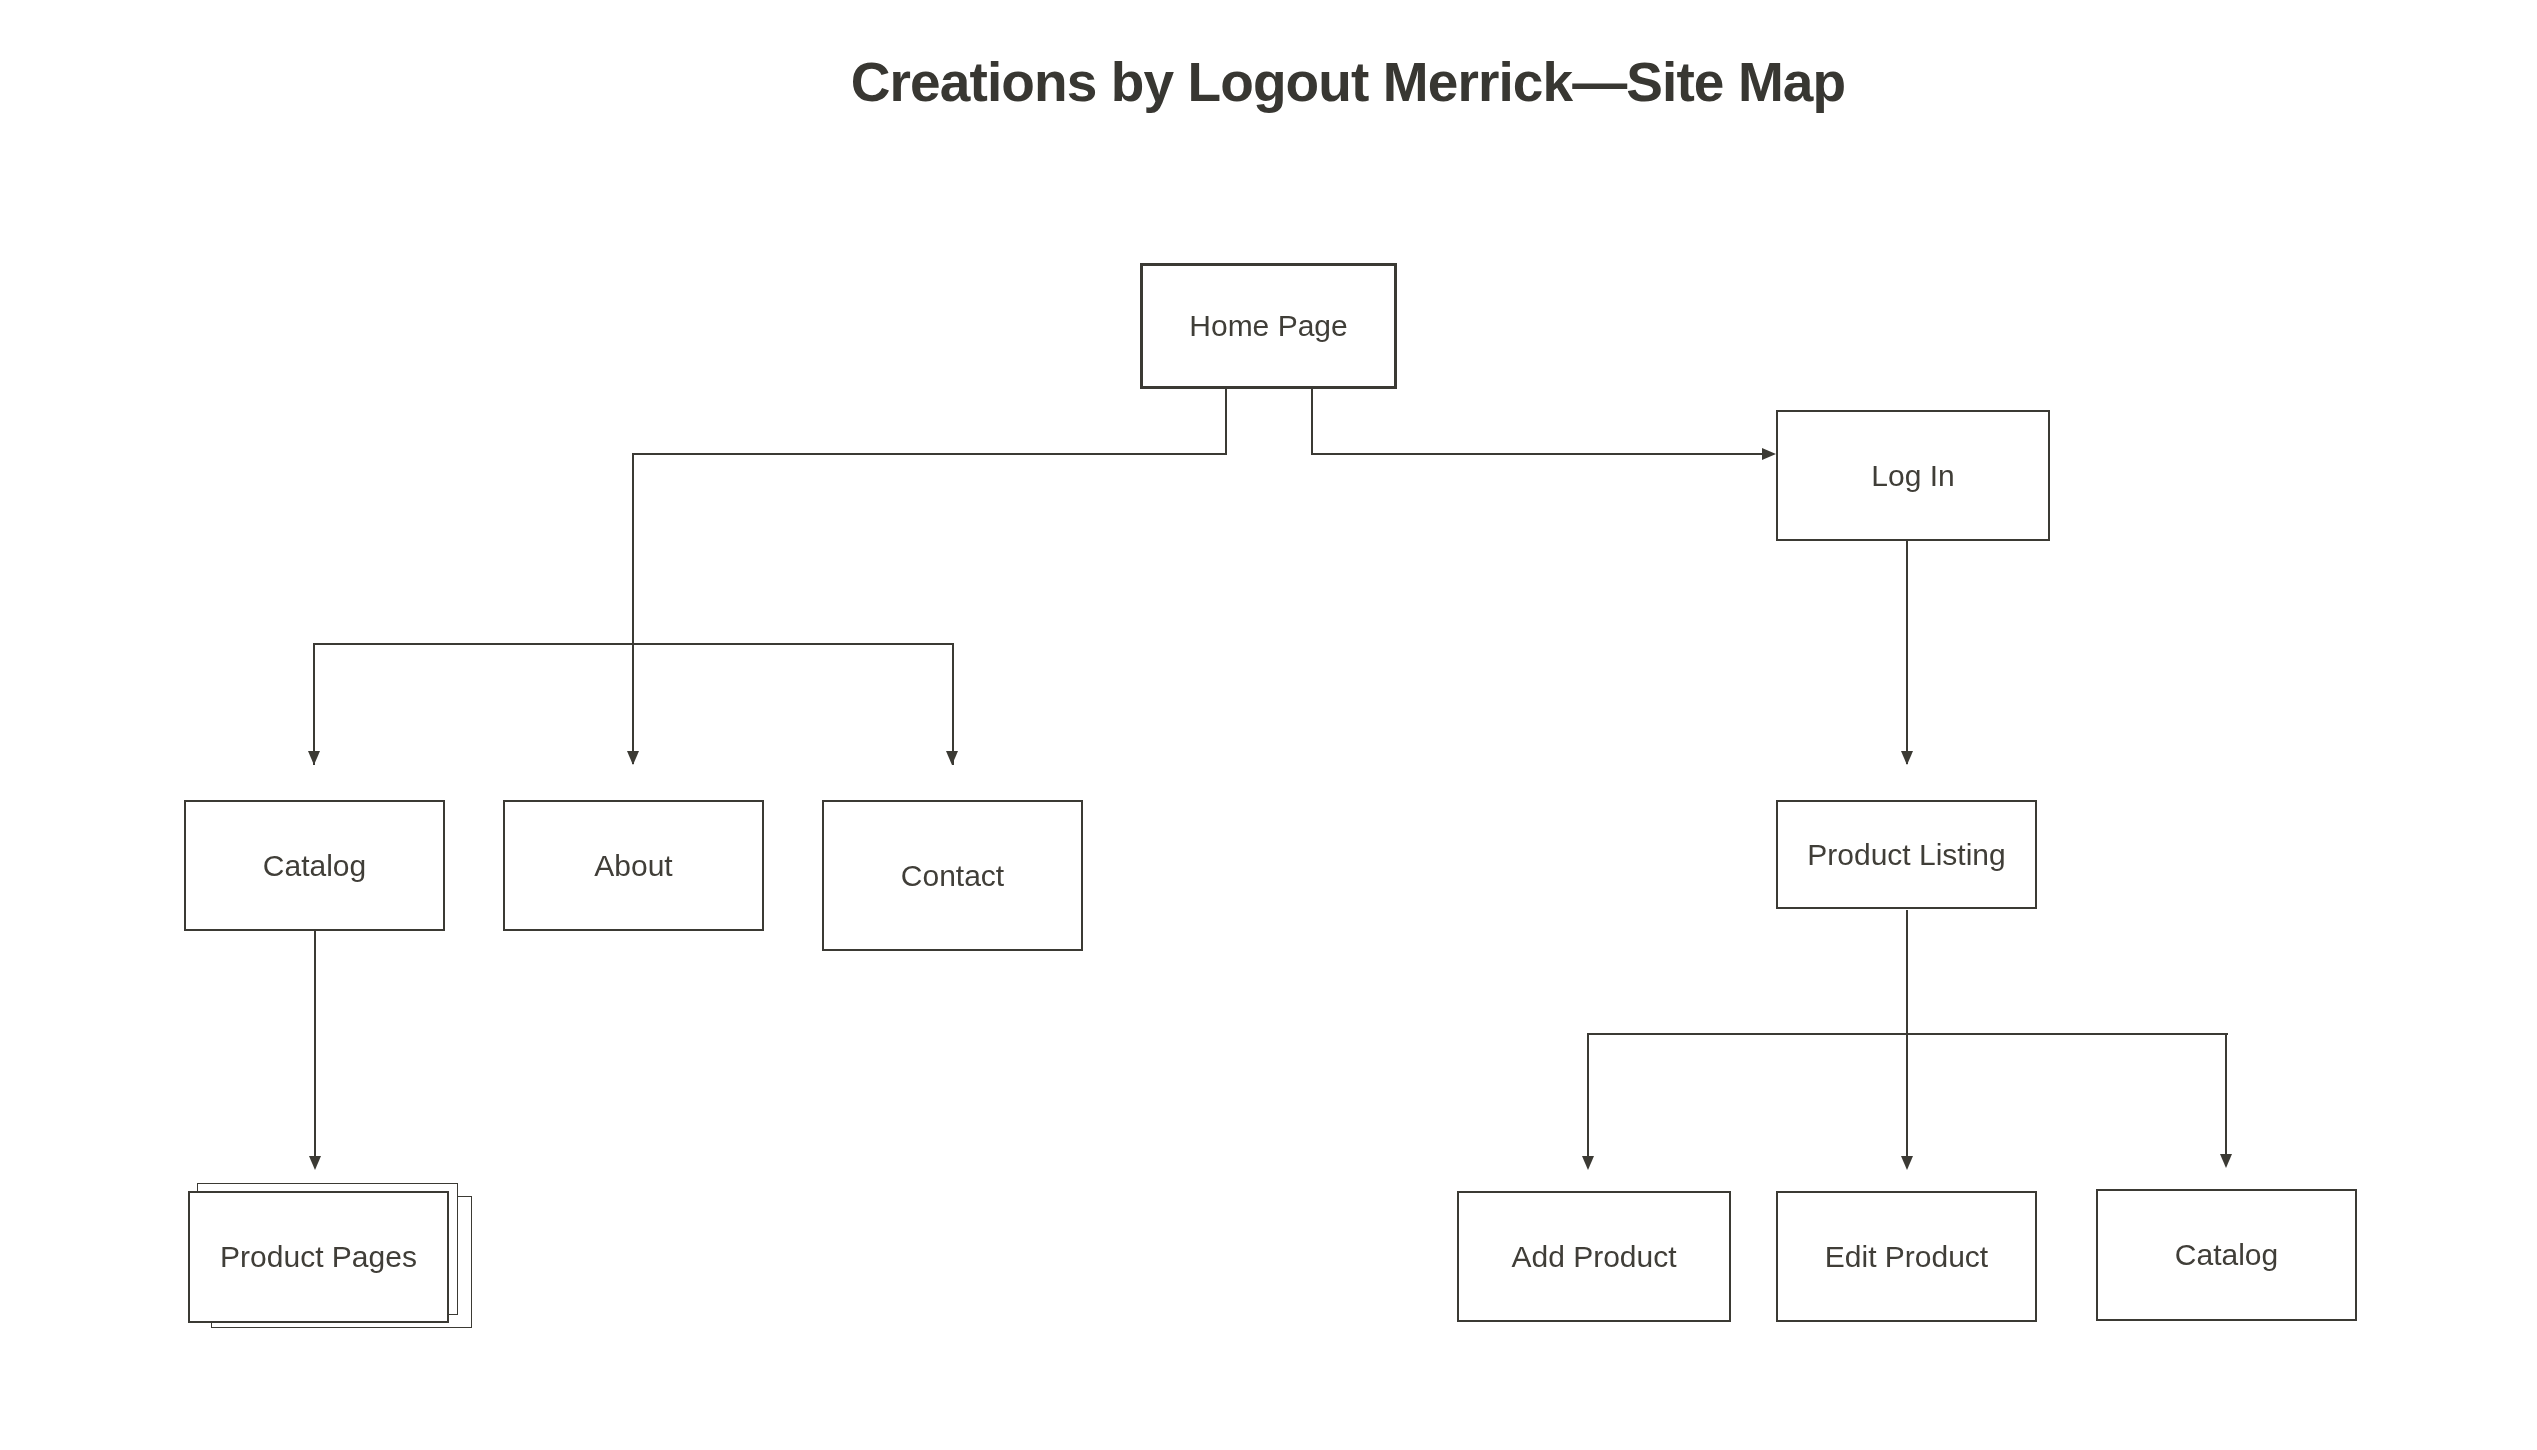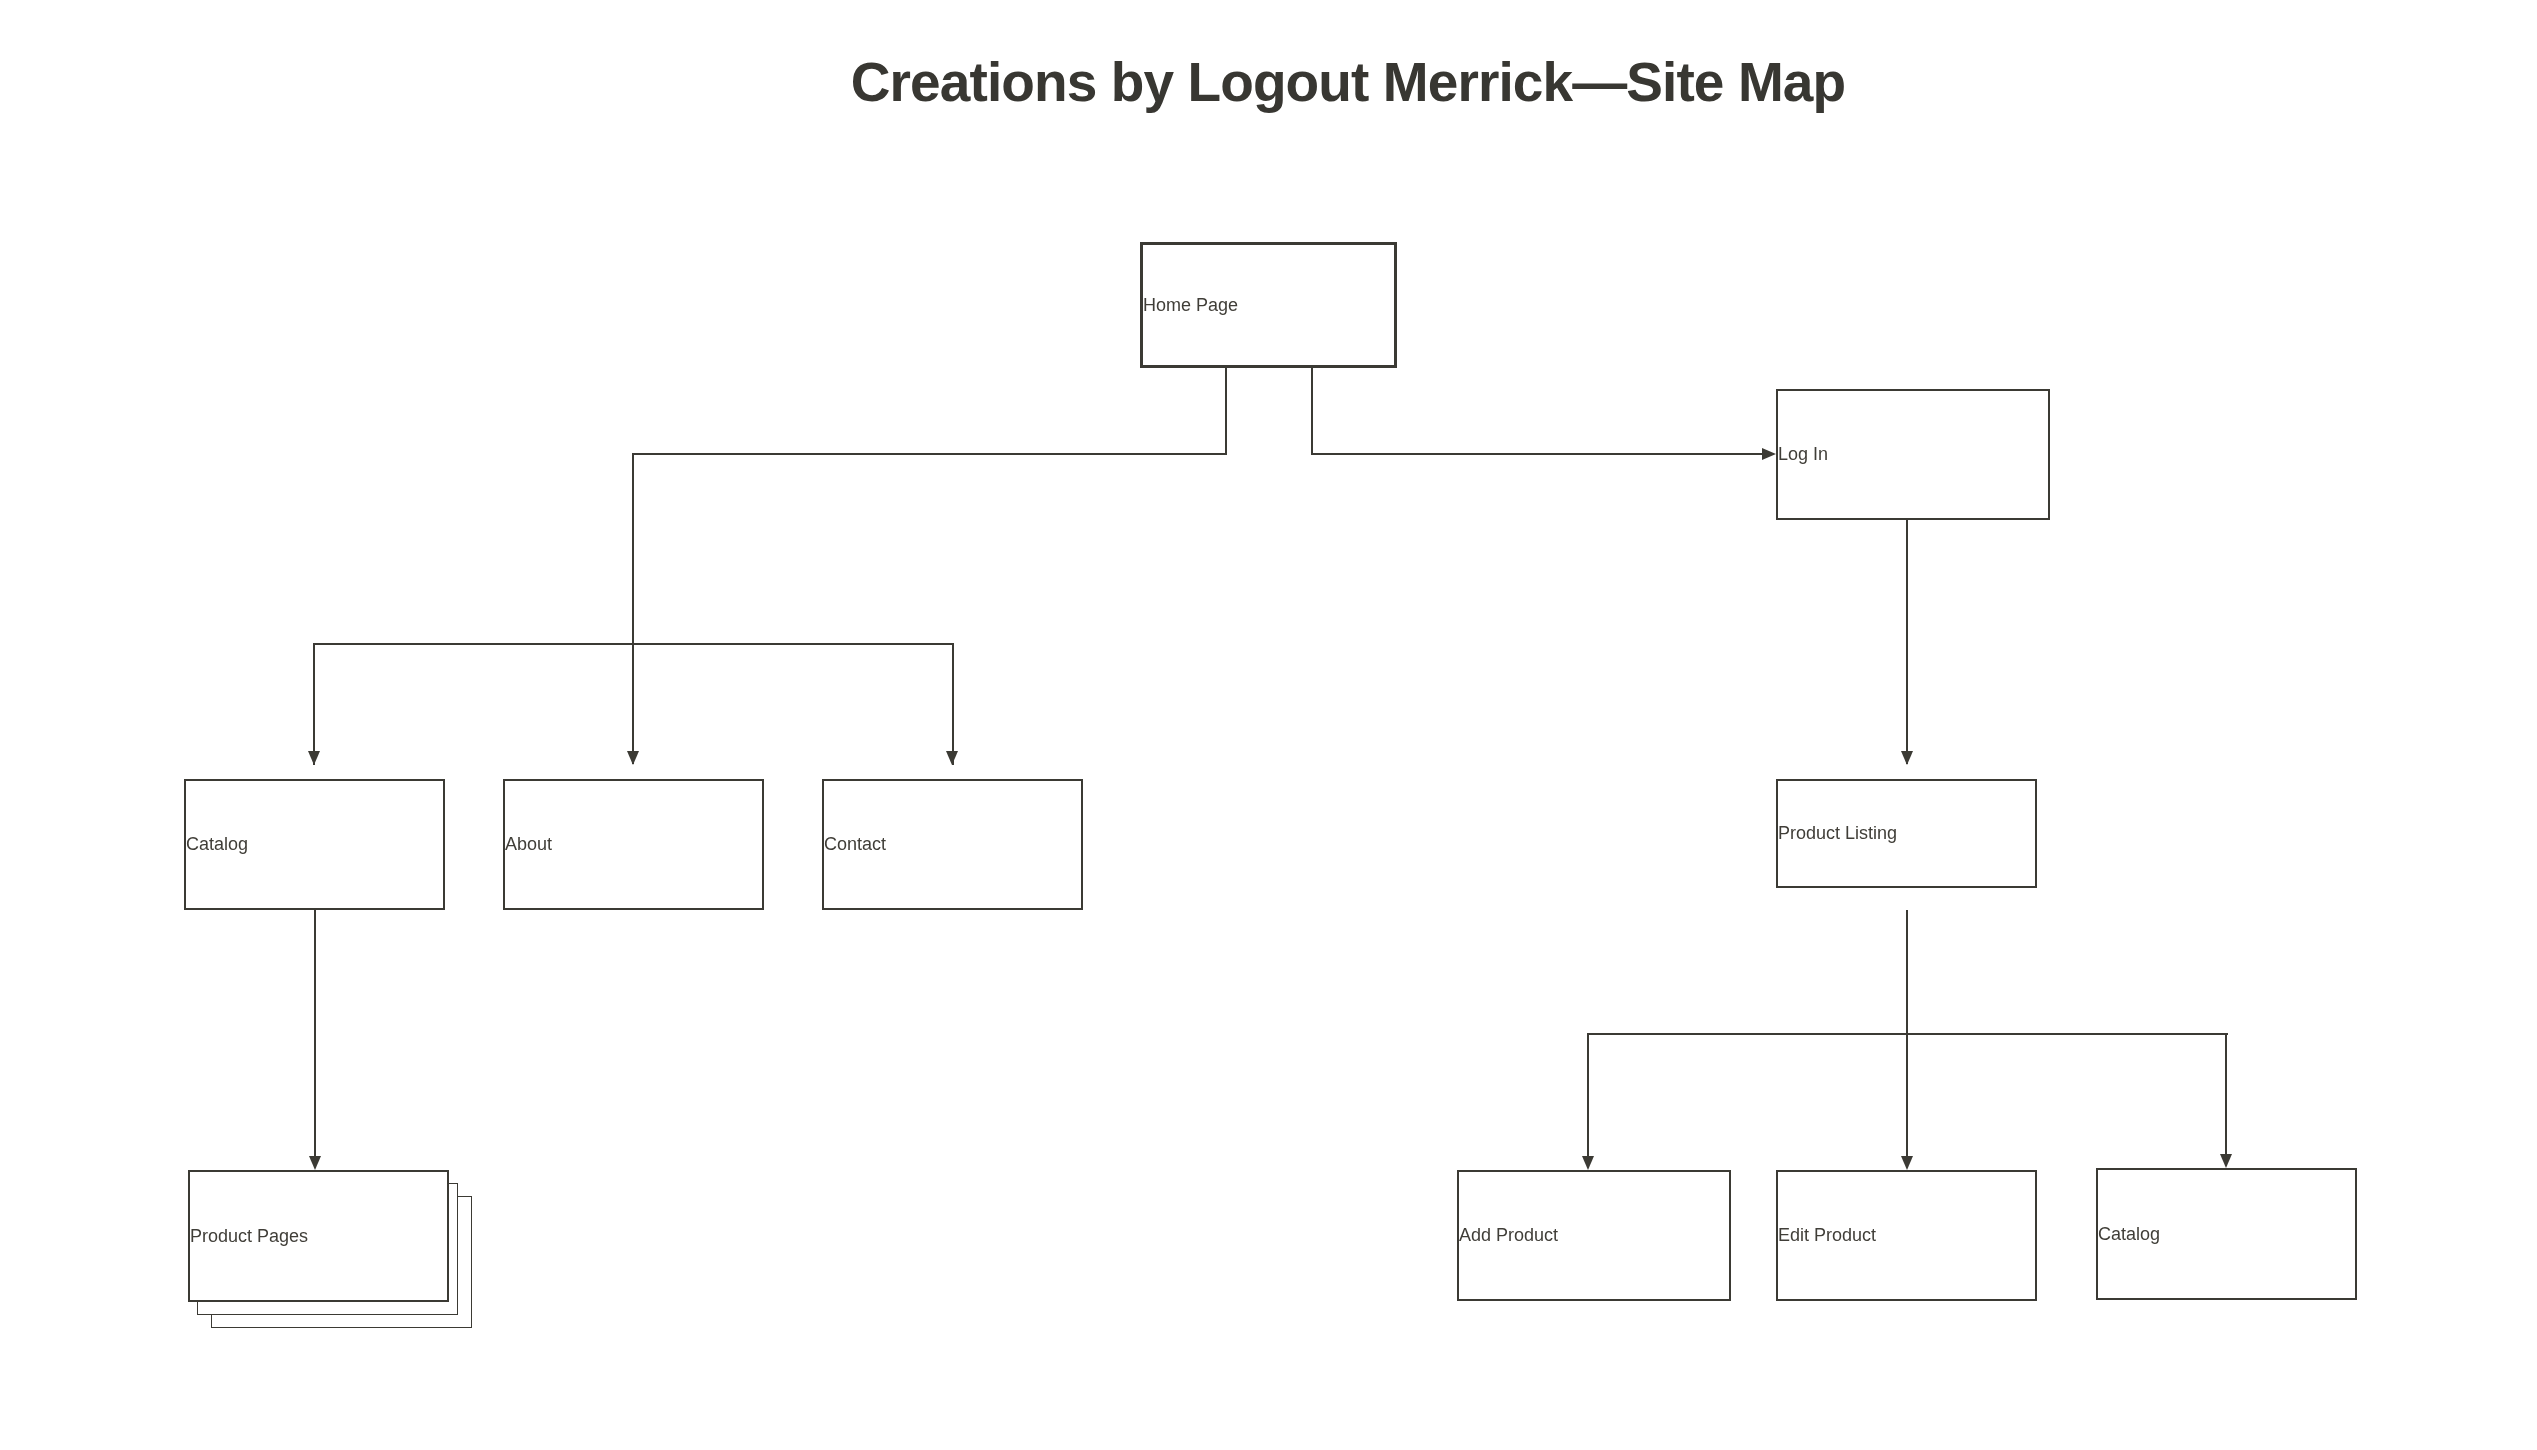--- a/index.html
+++ b/index.html
@@ -27,32 +27,33 @@
     color:var(--title);
     letter-spacing:-0.9px;
   }
   .node{
     position:absolute;
     box-sizing:border-box;
     background:#ffffff;
     border:2.2px solid var(--line);
     display:flex;
     align-items:center;
-    justify-content:flex-start;
-    font-size:18px;
+    justify-content:center;
+    font-size:30px;
     color:var(--text);
     z-index:3;
+    margin-top:21px;
   }
   .node .lbl{white-space:nowrap;}
   
   .n-home   {left:1140px; top:242px;  width:257px; height:126px; border-width:3.5px;}
   .n-login  {left:1776px; top:389px;  width:274px; height:131px;}
   .n-catalog{left:184px;  top:779px;  width:261px; height:131px;}
   .n-about  {left:503px;  top:779px;  width:261px; height:131px;}
-  .n-contact{left:822px;  top:779px;  width:261px; height:131px;}
+  .n-contact{left:822px;  top:779px;  width:261px; height:151px;}
   .n-plist  {left:1776px; top:779px;  width:261px; height:109px;}
   .n-ppages {left:188px;  top:1170px; width:261px; height:132px;}
   .n-add    {left:1457px; top:1170px; width:274px; height:131px;}
   .n-edit   {left:1776px; top:1170px; width:261px; height:131px;}
   .n-logout {left:2096px; top:1168px; width:261px; height:132px;}
   
   .sheet{
     position:absolute;
     box-sizing:border-box;
     background:#ffffff;

